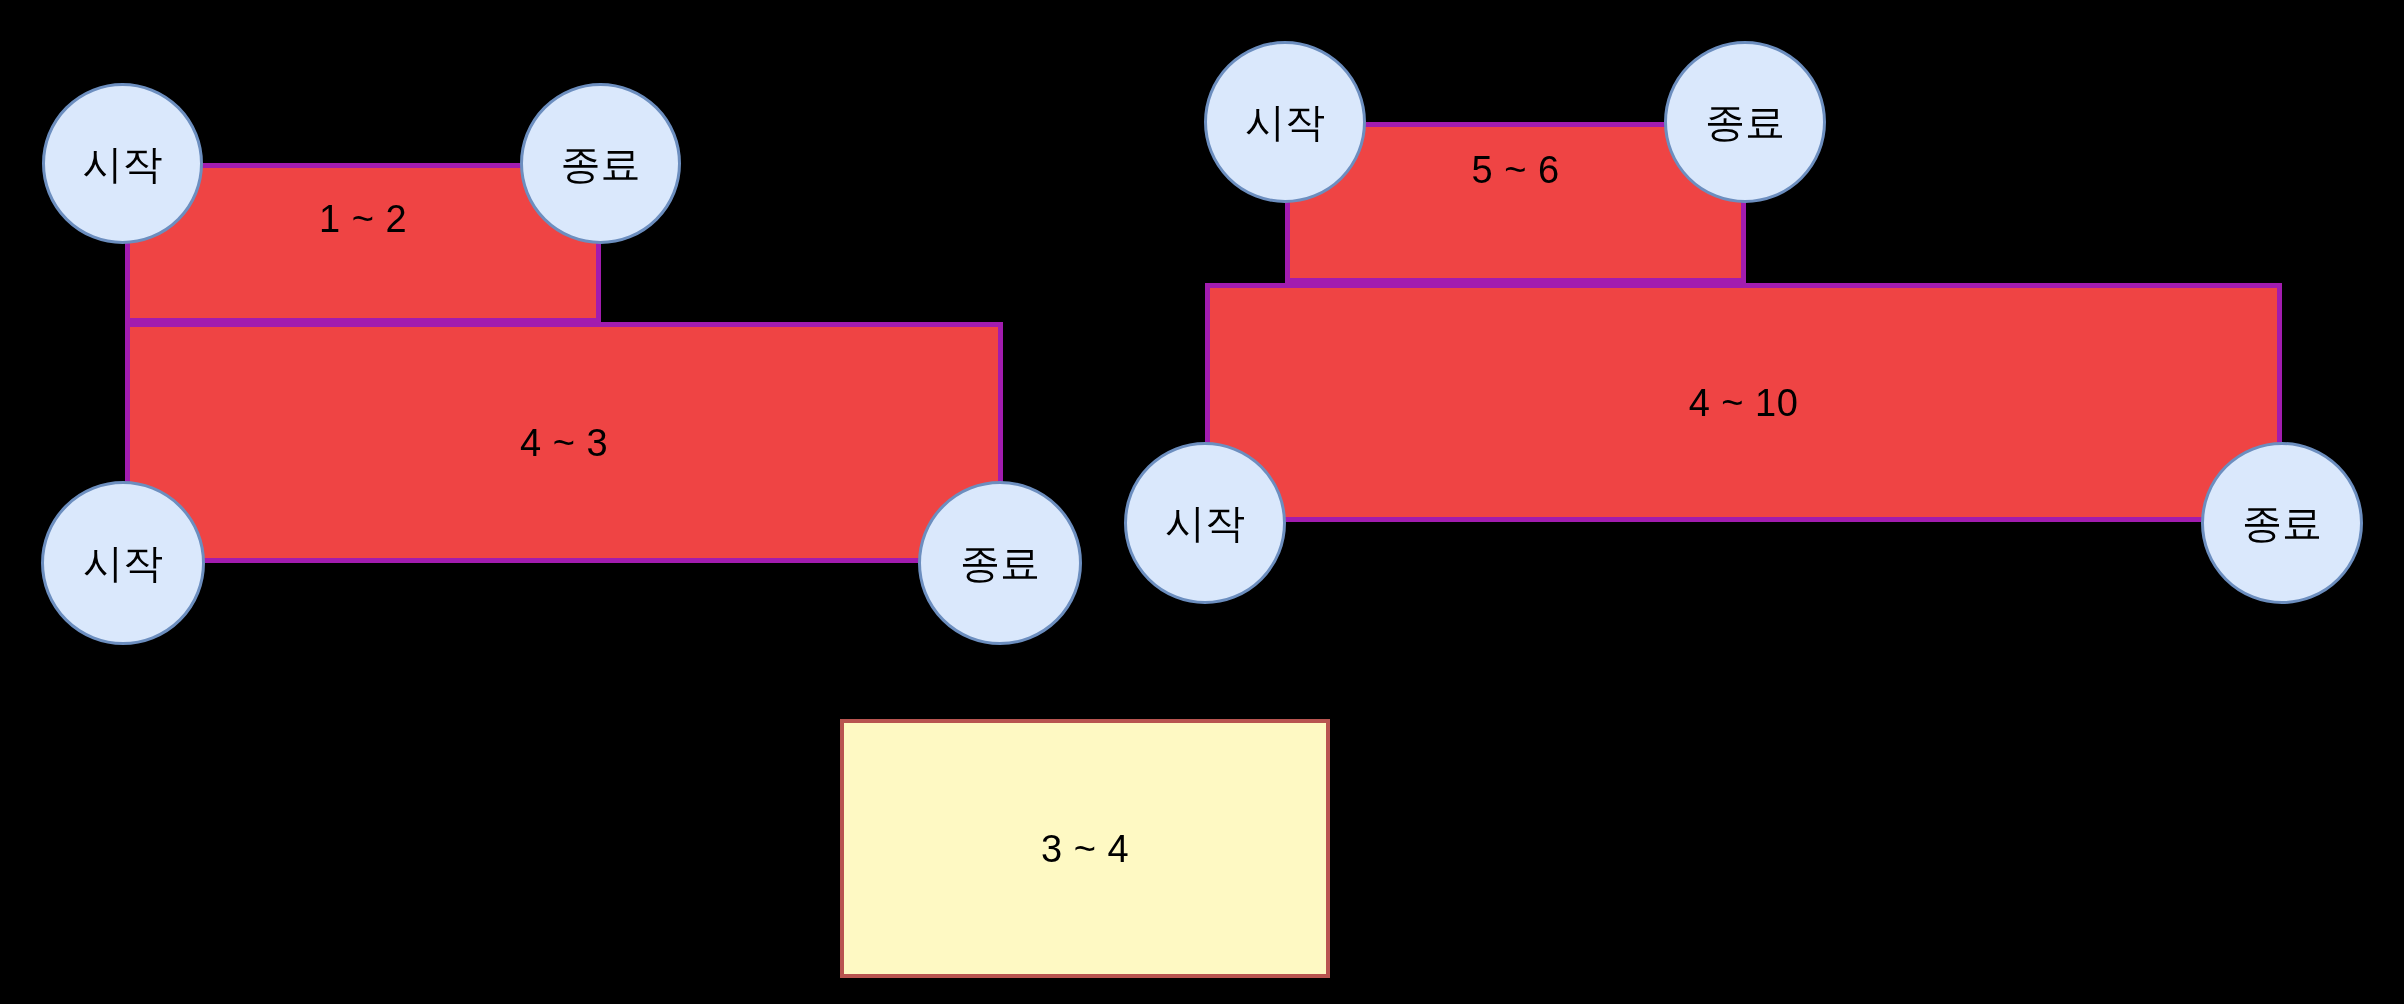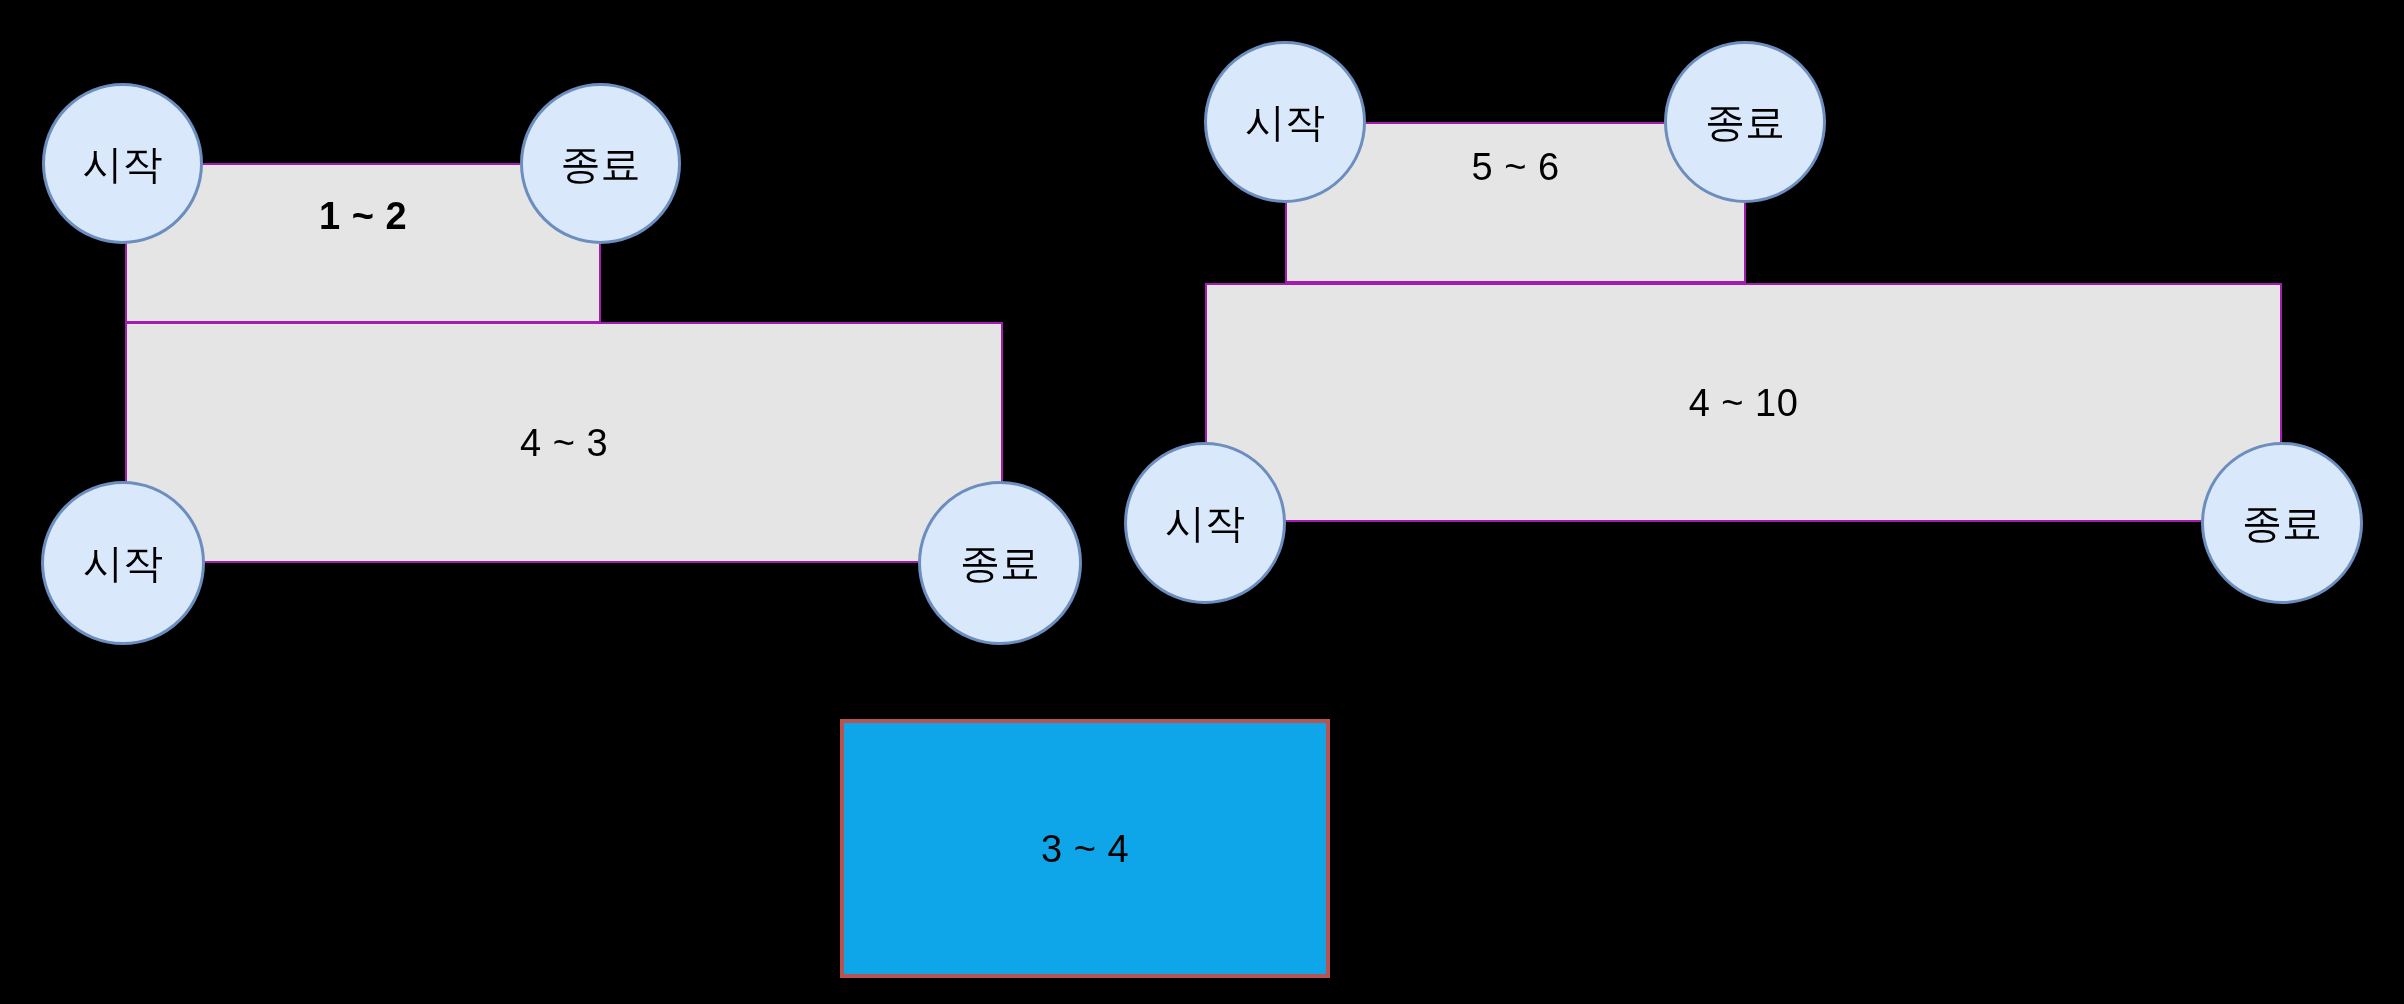--- a/index.html
+++ b/index.html
@@ -18,42 +18,42 @@
     position: relative;
     width: 2404px;
     height: 1004px;
     background: #000000;
   }
 
   
   .bar {
     position: absolute;
     box-sizing: border-box;
-    background: #e5e5e5;
-    border: 2px solid #a21caf;
+    background: #ef4444;
+    border: 5px solid #a21caf;
     display: flex;
     align-items: center;
     justify-content: center;
     color: #000000;
     font-size: 38px;
     letter-spacing: 0.5px;
     white-space: nowrap;
   }
   .bar.highlight {
-    background: #0ea5e9;
+    background: #fef9c3;
     border: 4px solid #b85450;
   }
   .bar-label {
     display: block;
     line-height: 1;
     pointer-events: none;
   }
 
   
-  .bar.label-top    { align-items: flex-start; padding-top: 32px; font-weight: bold; }
+  .bar.label-top    { align-items: flex-start; padding-top: 32px; }
   .bar.label-upper  { align-items: flex-start; padding-top: 24px; }
   .bar.label-mid    { align-items: center; }
 
   
   .node {
     position: absolute;
     box-sizing: border-box;
     background: #dae8fc;
     border: 3px solid #6c8ebf;
     border-radius: 50%;

